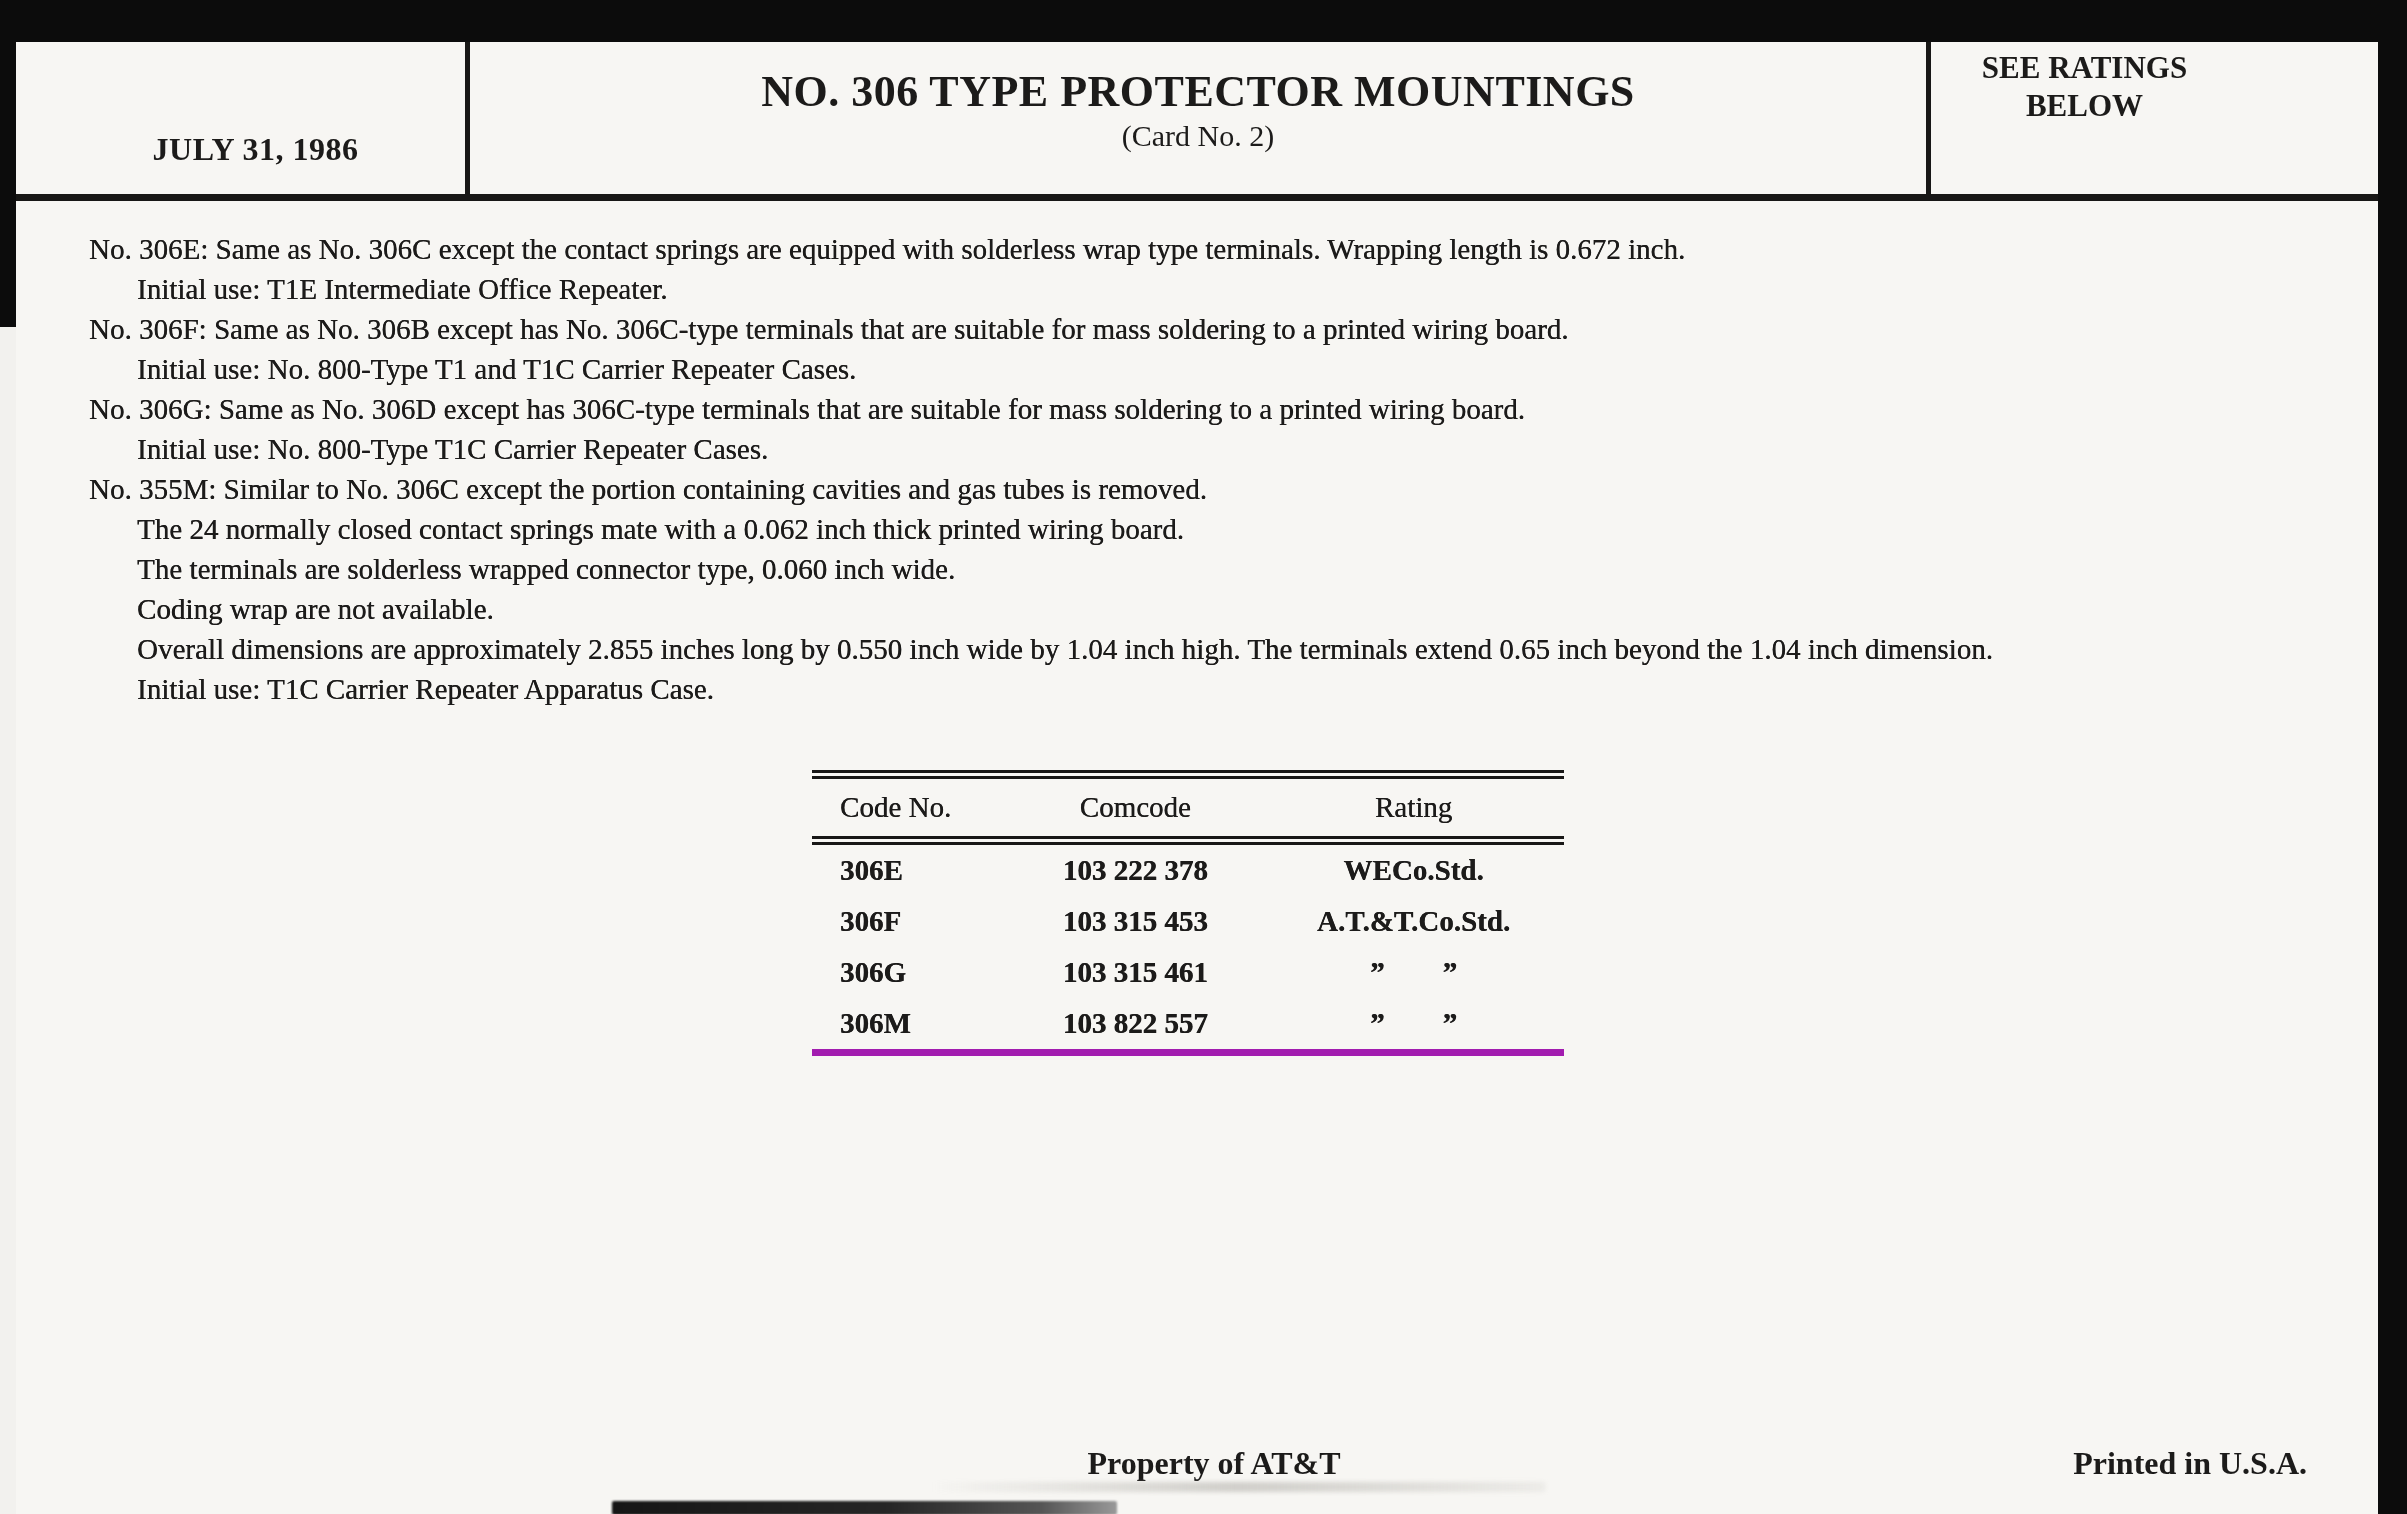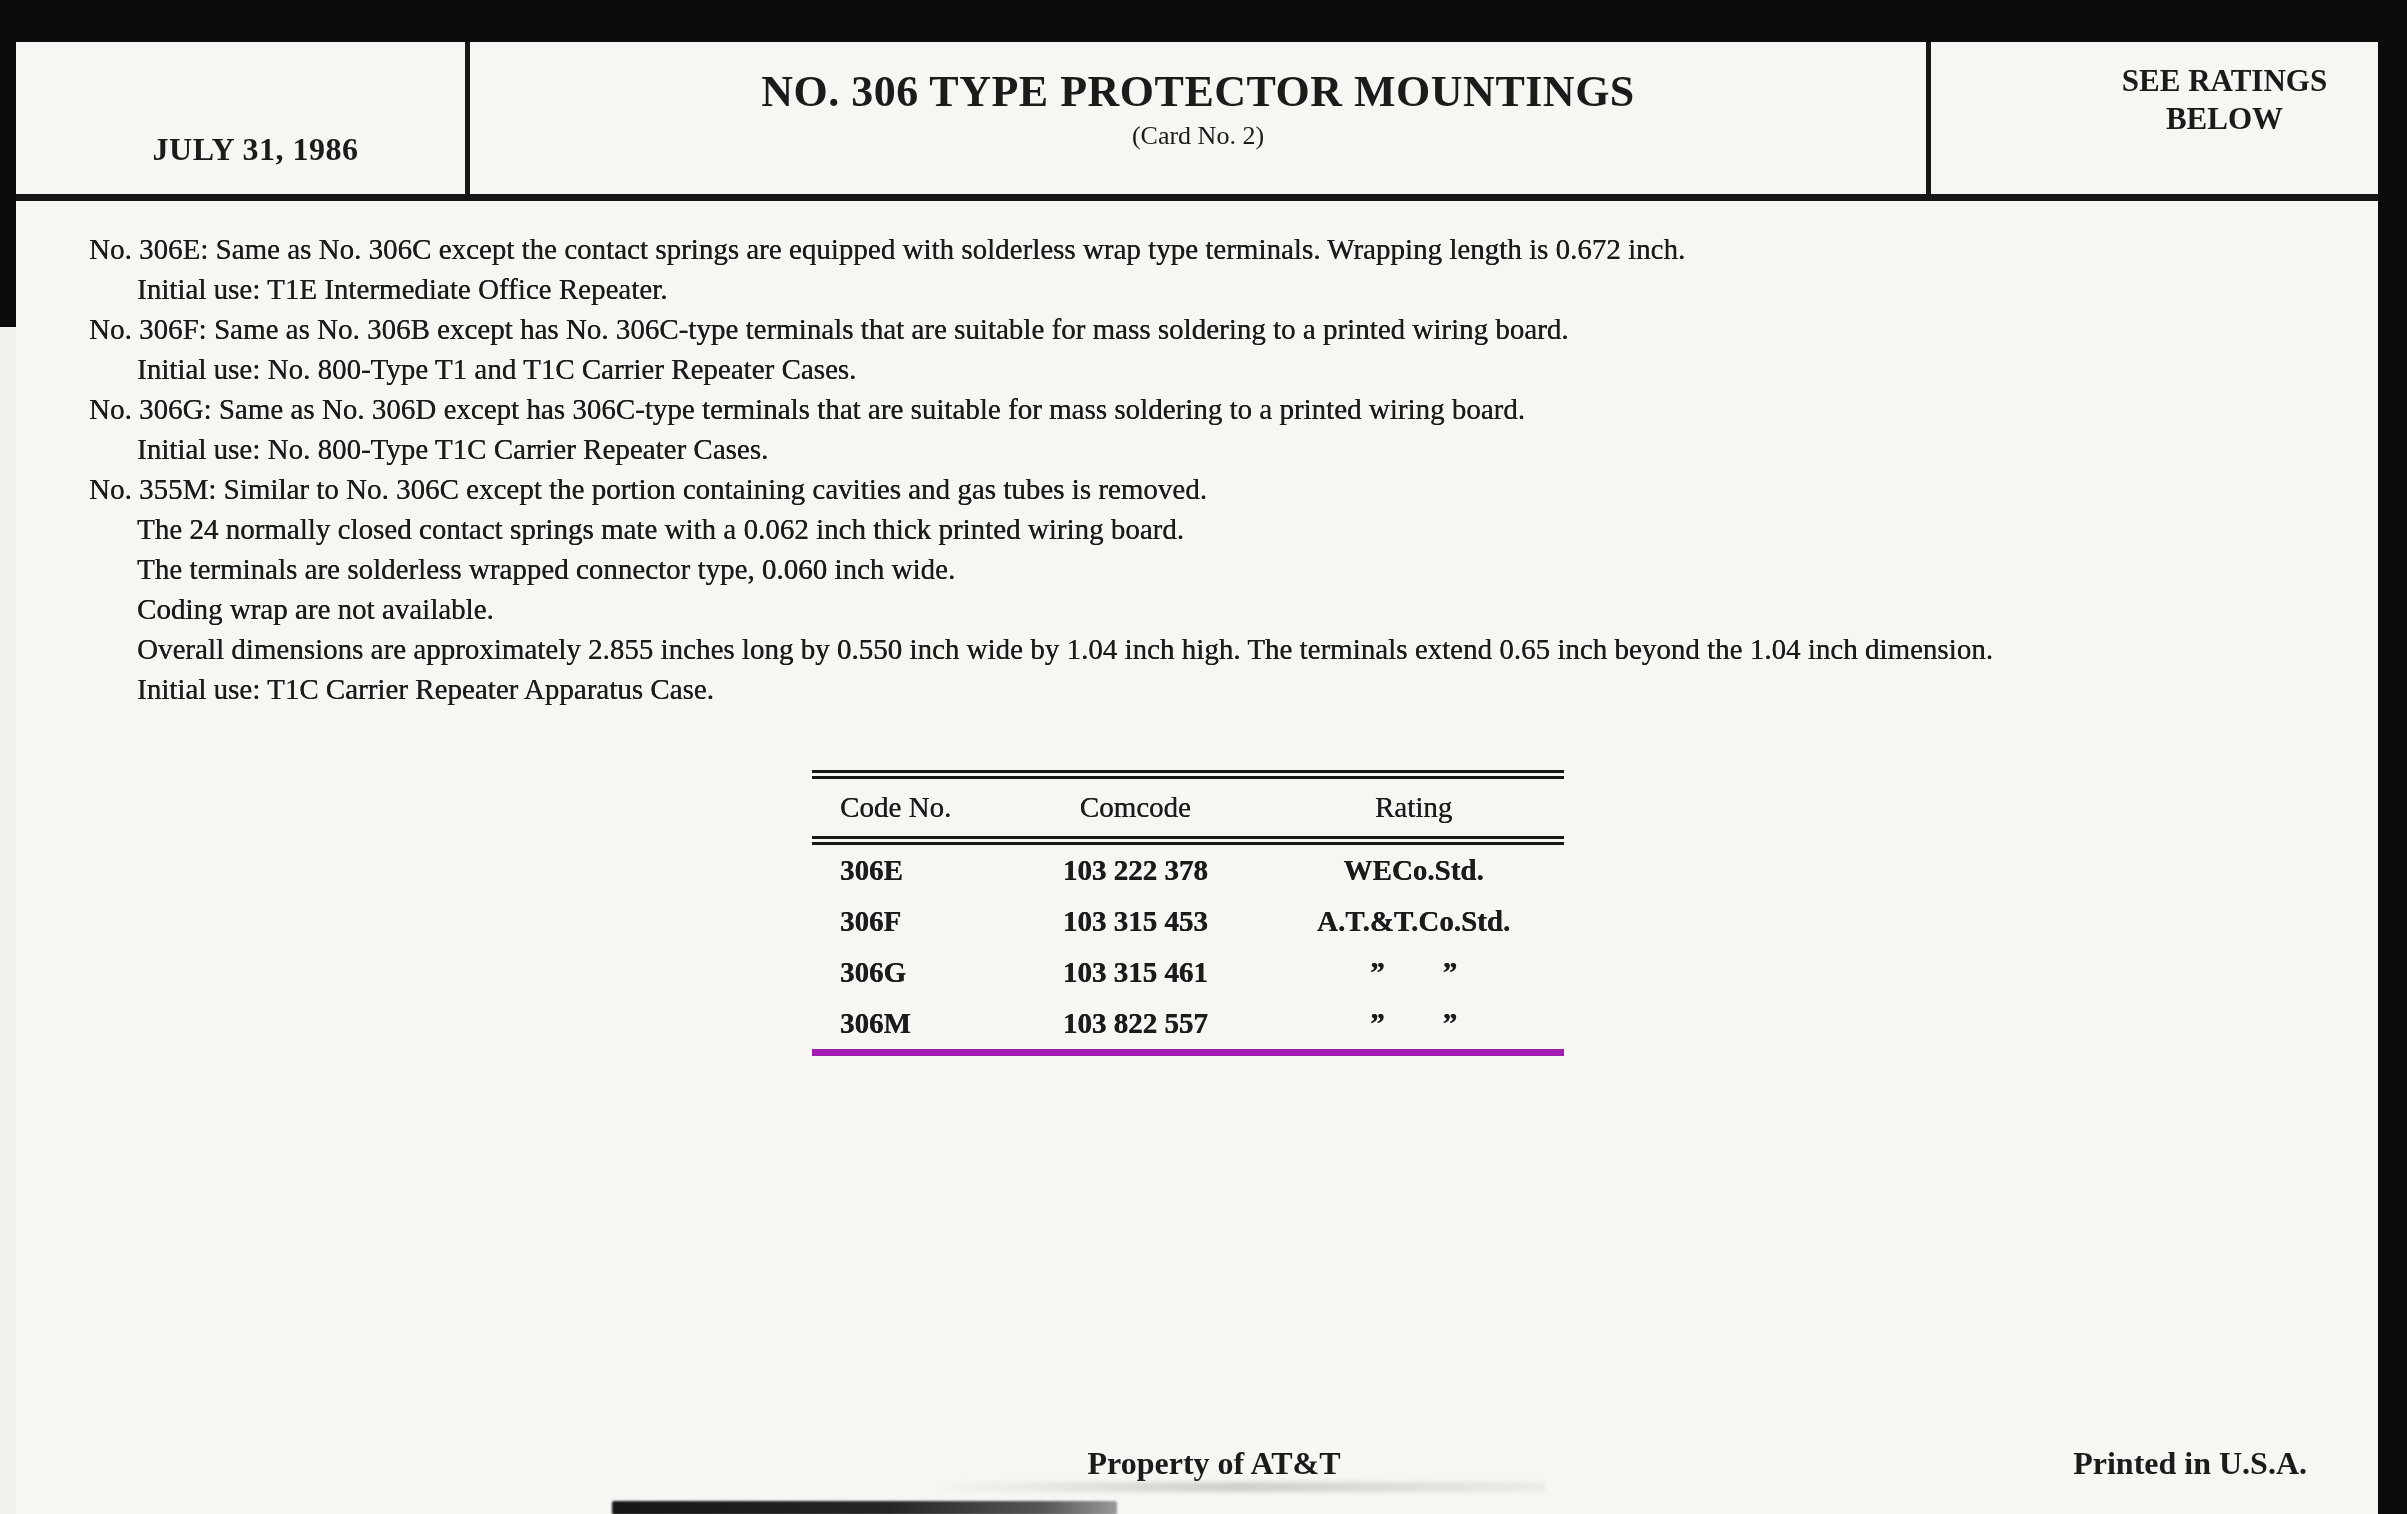--- a/index.html
+++ b/index.html
@@ -21,22 +21,22 @@
     background:linear-gradient(90deg,#161616,#262626 55%,#555 85%,#999); filter:blur(1px); border-radius:2px; }
 
   
   .hdr { display:grid; grid-template-columns:449px 1fr 447px; height:152px;
     border-bottom:7px solid #181716; }
   .hdr-left { display:flex; align-items:flex-end; justify-content:center; padding-bottom:26px;
     font-size:32px; font-weight:bold; letter-spacing:0.5px;margin-left:30px; }
   .hdr-center { border-left:5px solid #181716; border-right:5px solid #181716;
     text-align:center; padding-top:26px; }
   .doc-title { font-size:44px; font-weight:bold; letter-spacing:0.5px; line-height:48px; }
-  .doc-subtitle { font-size:26px; line-height:36px; margin-top:2px; }
-  .hdr-right { display:flex; align-items:flex-start; justify-content:flex-end; padding-top:20px; }
+  .doc-subtitle { font-size:30px; line-height:36px; margin-top:2px; }
+  .hdr-right { display:flex; align-items:flex-start; justify-content:flex-start; padding-top:7px; }
   .ratings-note { width:307px; text-align:center; font-size:31px; font-weight:bold; line-height:38px; }
 
   
   .body-text { padding:28px 40px 0 73px; font-size:29px; line-height:40px;
     text-shadow:0.3px 0 0 #1c1b1a; }
   .bline { white-space:nowrap; }
   .bline.ind { padding-left:48px;font-family:Liberation Serif, serif; }
 
   
   .ratings-table { margin:61px 0 0 796px; width:752px; border-collapse:collapse;

